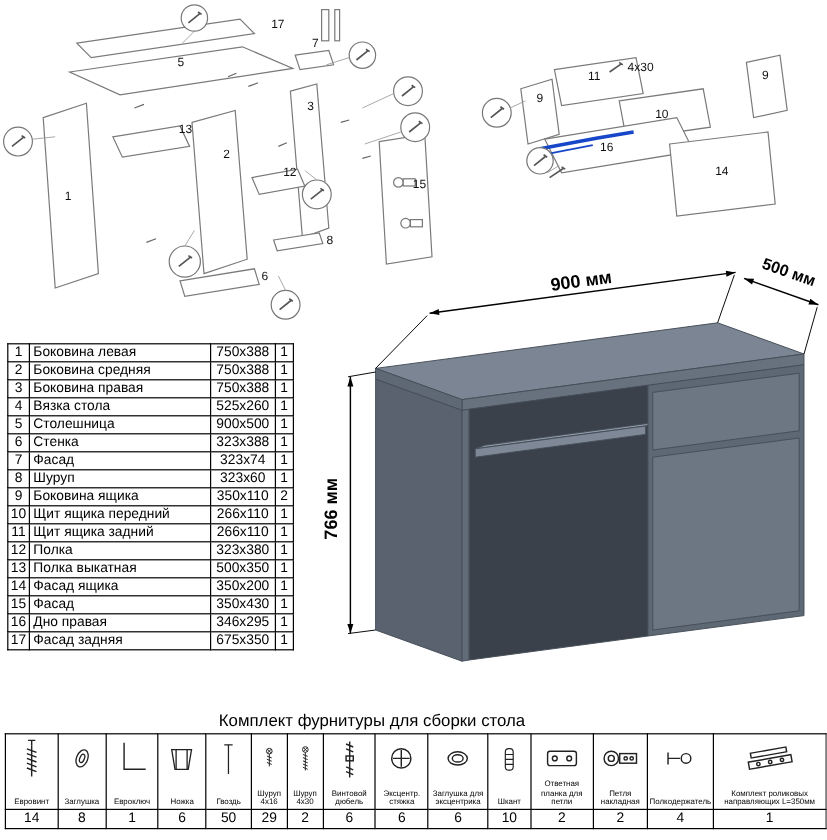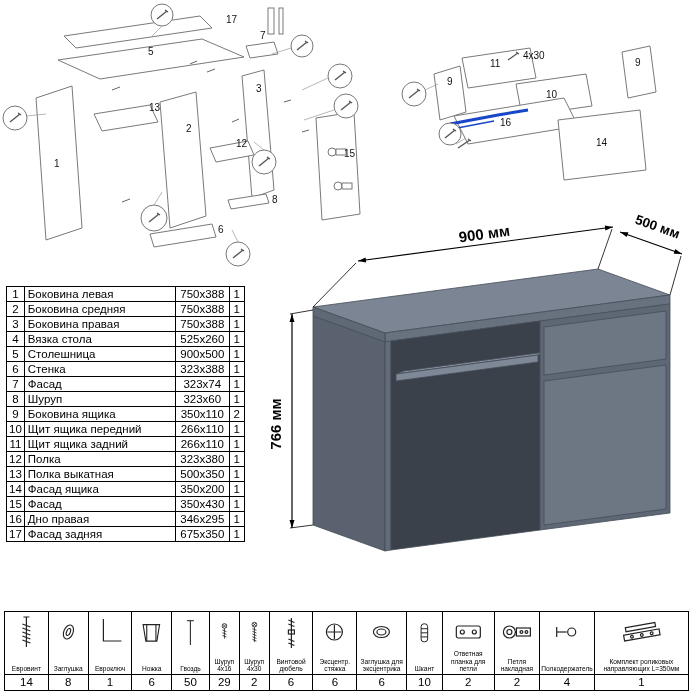--- a/index.html
+++ b/index.html
@@ -272,20 +272,21 @@
         <polygon points="414,42 405.7,41.7 407.3,36.9"></polygon>
         <polygon points="24,102 21.5,110 26.5,110"></polygon>
         <polygon points="24,316 21.5,308 26.5,308"></polygon>
       </g>
       <text class="dimtext" x="217" y="27" text-anchor="middle" transform="rotate(-7.6 217 27)">900 мм</text>
       <text class="dimtext2" x="388" y="19" text-anchor="middle" transform="rotate(19.5 388 19)">500 мм</text>
       <text class="dimtext" x="13" y="212" text-anchor="middle" transform="rotate(-90 13 212)">766 мм</text>
     </g>
   </svg>
 
+  <div class="hw-title">Комплект фурнитуры для сборки стола</div>
 
   <table class="hw-table">
     <tbody>
       <tr>
         <td style="width:44px">
             <div class="hw-cell">
           <svg class="hw-ic" viewBox="0 0 40 36">
                 <path d="M17,3 h6 M20,3 v4"></path>
                 <path d="M20,7 V33 M16,10 l8,3 M16,14 l8,3 M16,18 l8,3 M16,22 l8,3 M16,26 l8,3"></path>
               </svg>

